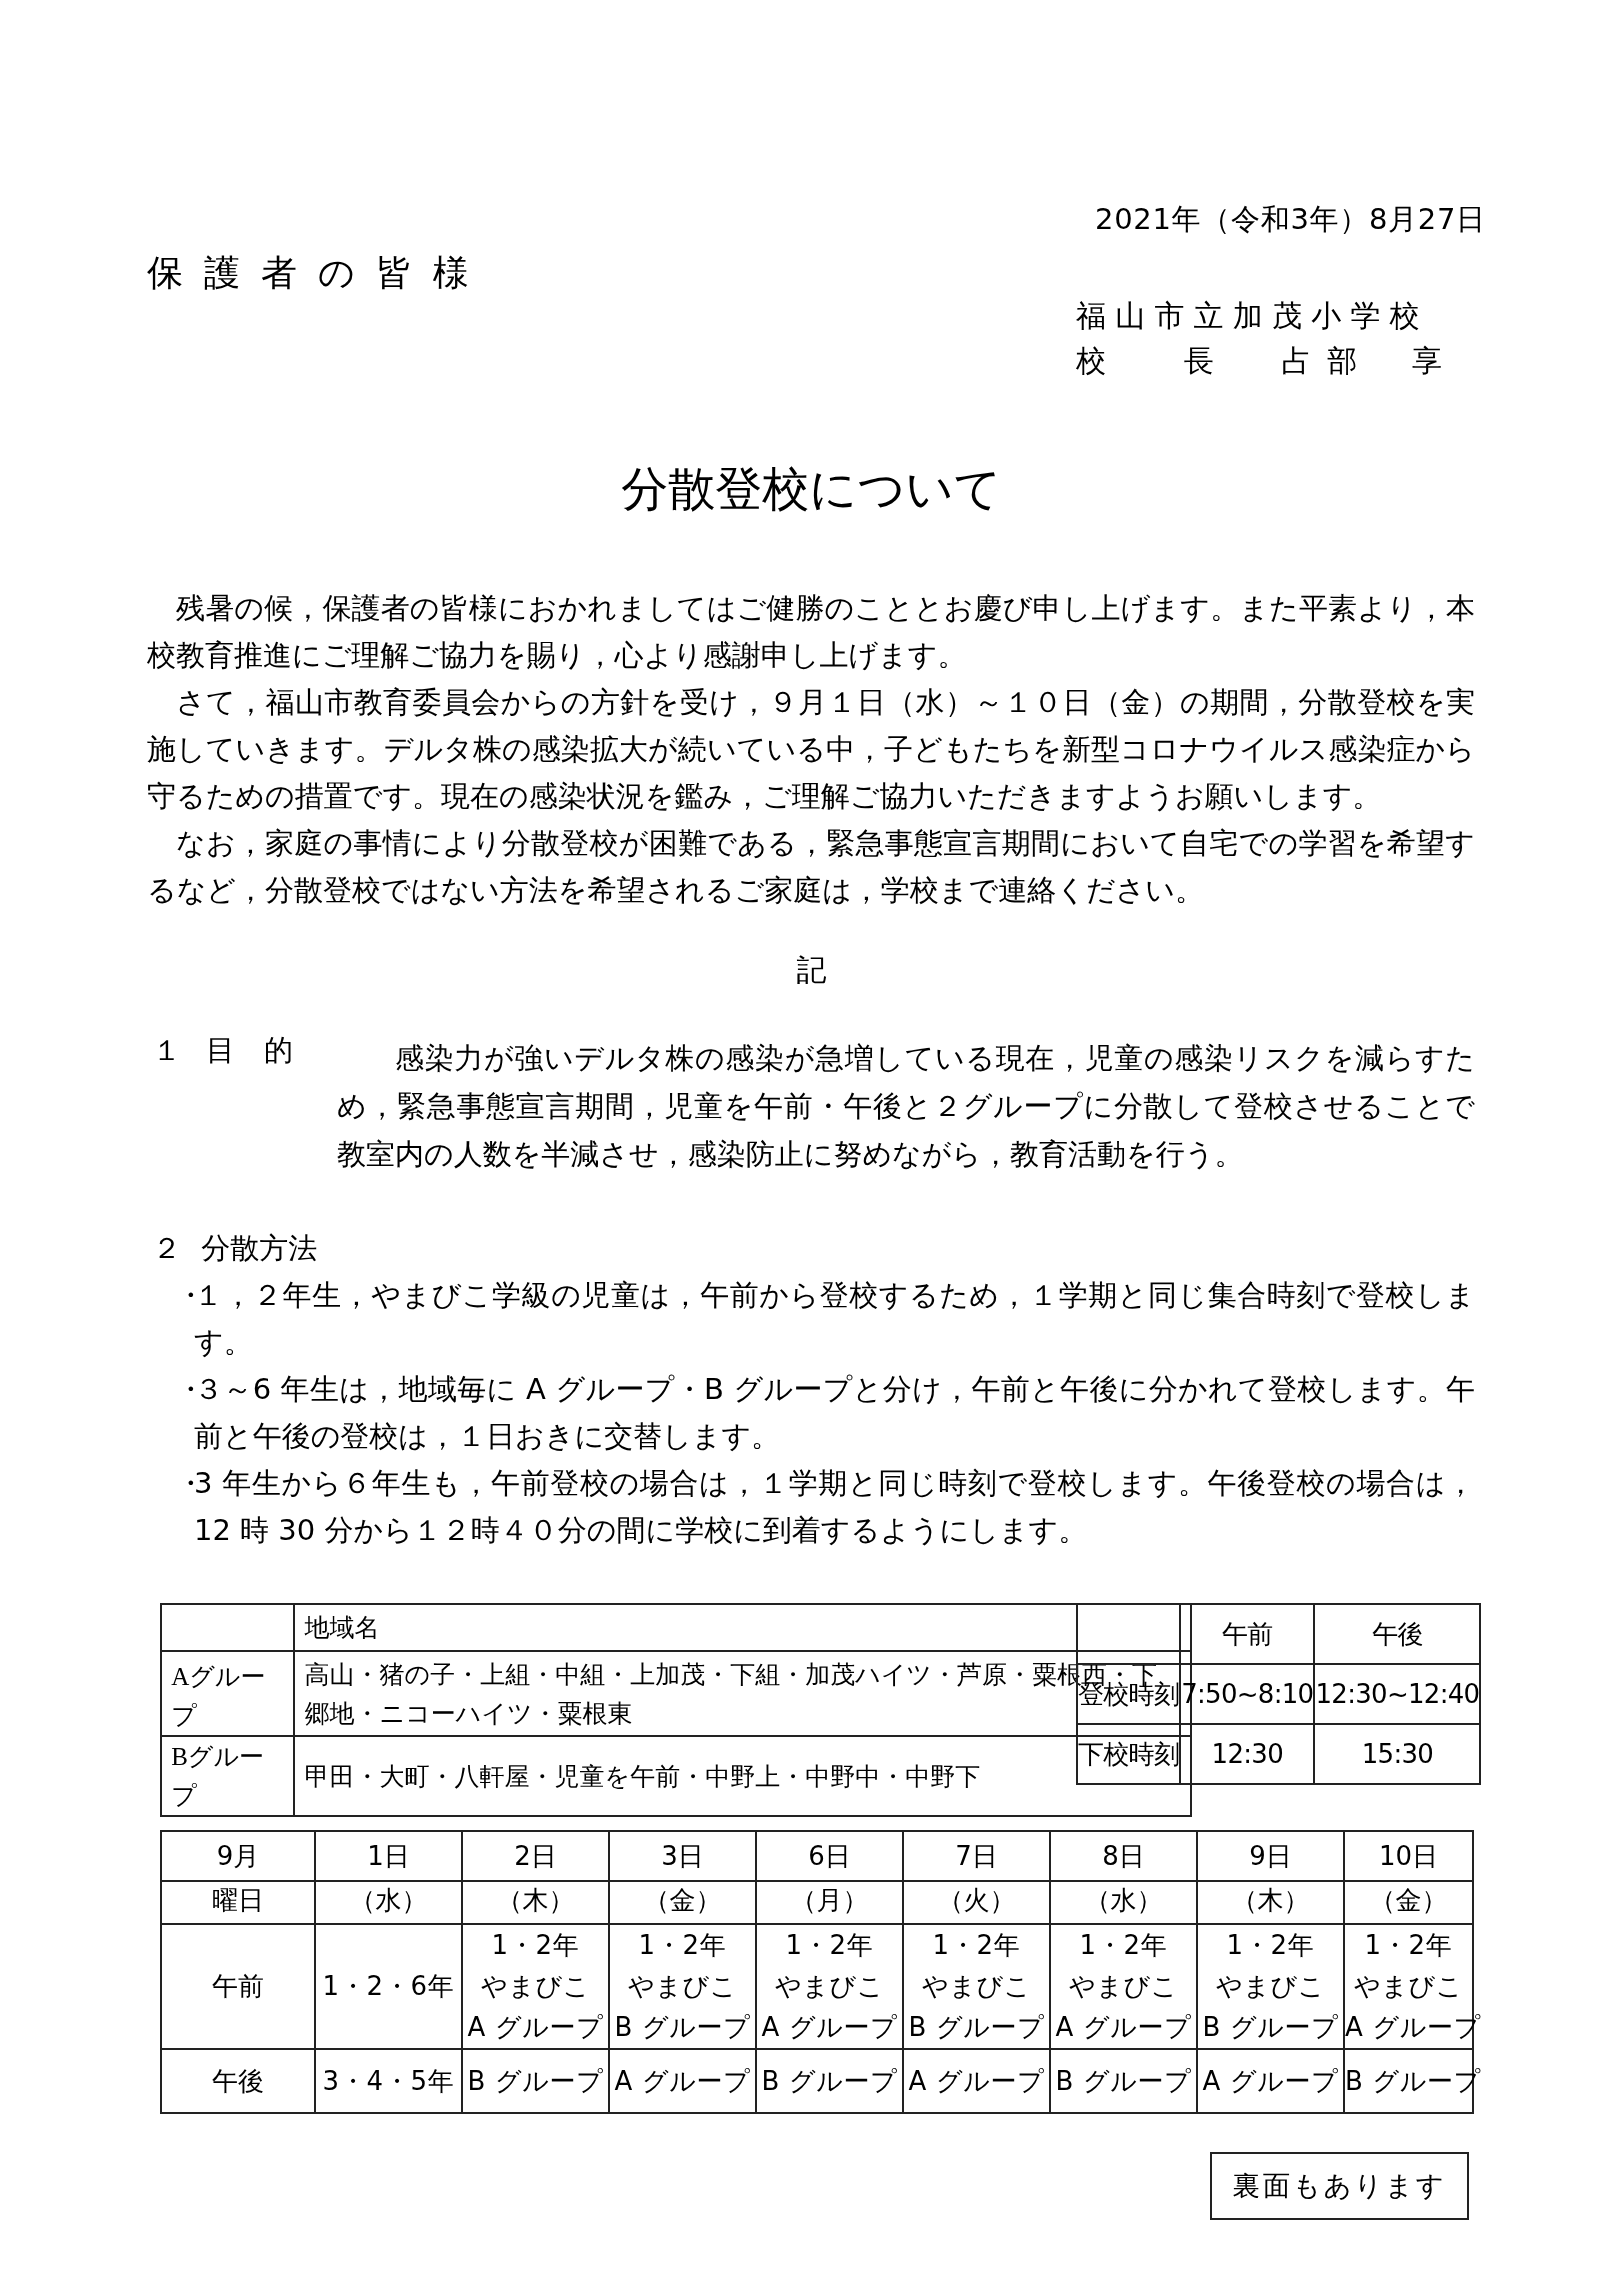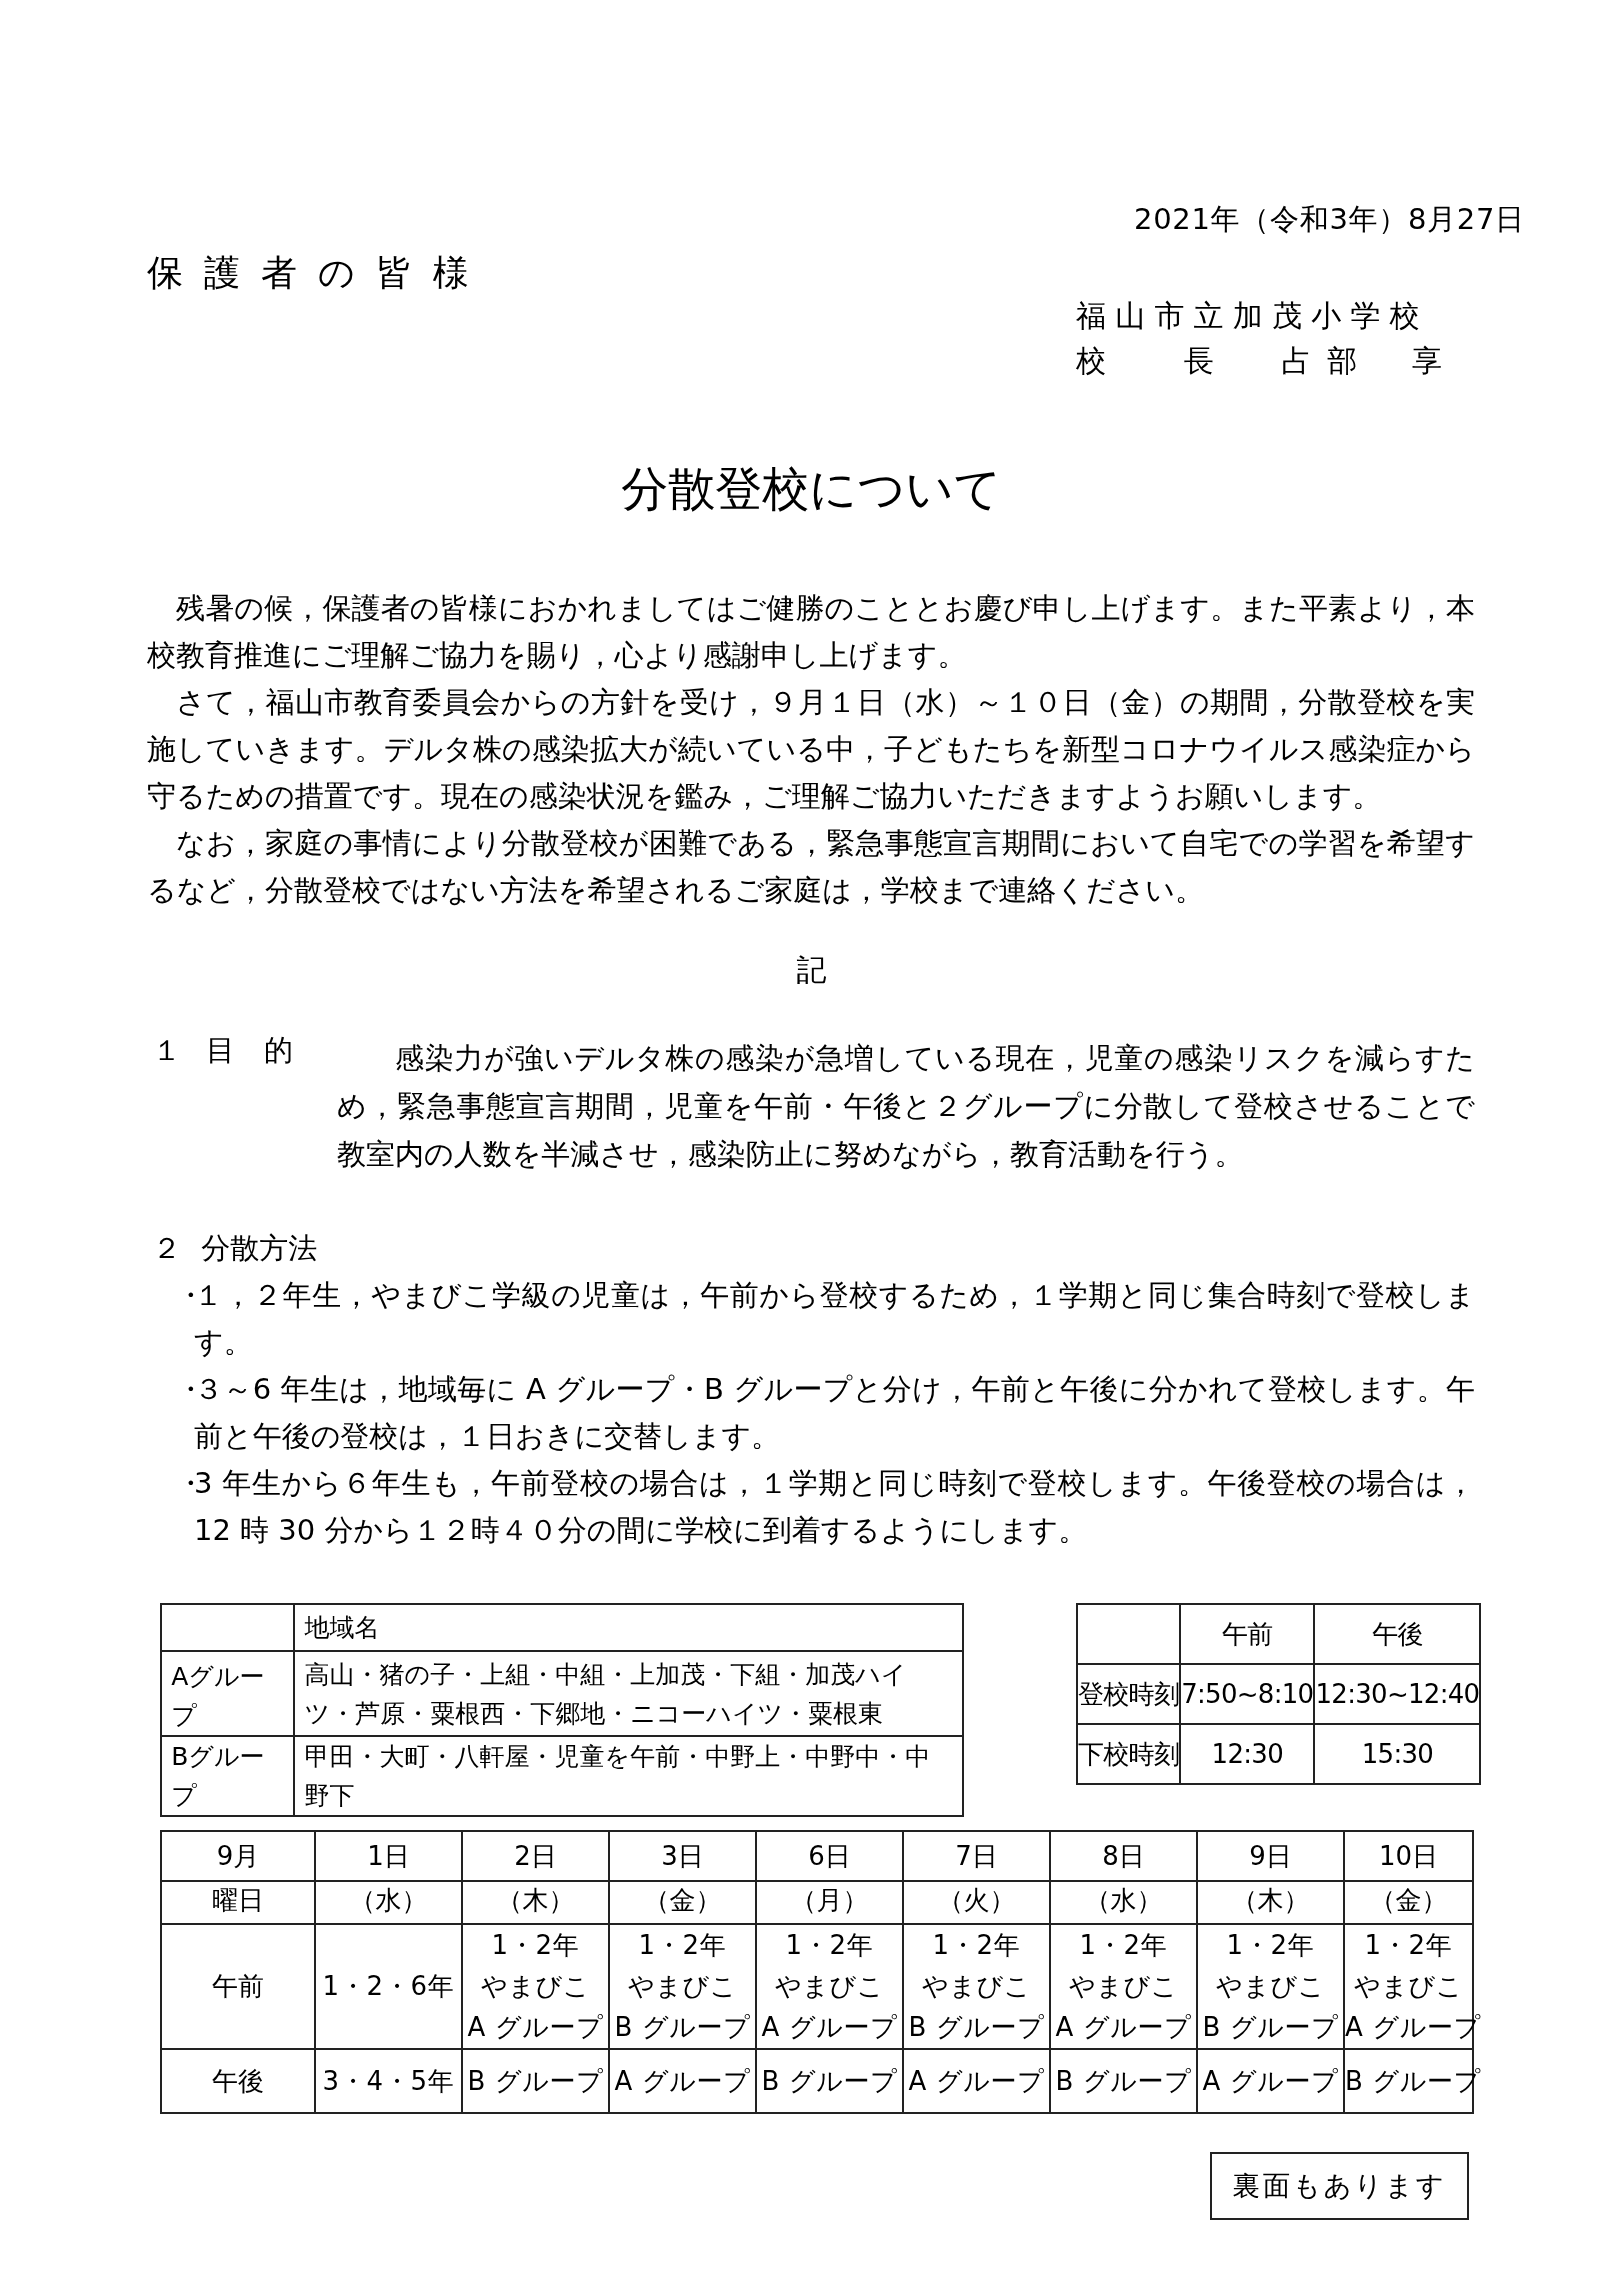--- a/index.html
+++ b/index.html
@@ -1,19 +1,19 @@
 <!DOCTYPE html>
 <html style="font-size:10.5px"><head>
 <meta charset="utf-8">
 <style>
   html, body { margin: 0; padding: 0; background: #ffffff; }
   body { width: 1623px; height: 2295px; position: relative; overflow: hidden;
          font-family: "DejaVu Sans", "Liberation Sans", sans-serif; color: #000; }
   .abs { position: absolute; }
-  .date { left: 1134px; top: 200px; font-size: 29px; letter-spacing: 0.7px; white-space: nowrap; }
+  .date { left: 1095px; top: 200px; font-size: 29px; letter-spacing: 0.7px; white-space: nowrap; }
   .addressee { left: 147px; top: 249px; font-size: 36px; letter-spacing: 21px; white-space: nowrap; }
   .school { left: 1076px; top: 296px; font-size: 30px; letter-spacing: 9.2px; white-space: nowrap; }
   .principal { left: 1076px; top: 341px; font-size: 30px; white-space: nowrap; width: 366px; display: flex; }
   .principal span { display: inline-block; }
   .title { left: 0; width: 1623px; top: 458px; text-align: center; font-size: 47px; white-space: nowrap; }
   .body-text { left: 147px; width: 1328px; top: 585px; font-size: 29px; line-height: 47px; }
   .body-text p { margin: 0; text-indent: 1em; text-align: justify; }
   .ki { left: 0; width: 1623px; top: 950px; text-align: center; font-size: 30px; }
   .sec1 { left: 147px; top: 1026px; width: 1328px; font-size: 29px; line-height: 48px; }
   .sec1 .num { position: absolute; left: 5.2px; top: 0; }
@@ -21,21 +21,21 @@
   .sec1 .txt { position: absolute; left: 190px; width: 1138px; top: 8px; text-indent: 2em; text-align: justify; }
   .sec2 { left: 147px; top: 1225px; width: 1328px; font-size: 29px; line-height: 47px; }
   .sec2 .head { white-space: nowrap; }
   .sec2 .head .num { display: inline-block; width: 49px; padding-left: 5.2px; }
   .sec2 ul { list-style: none; margin: 0; padding: 0; }
   .sec2 li { position: relative; padding-left: 47px; text-align: justify; }
   .sec2 li .bullet { position: absolute; left: 29px; }
 
   table { border-collapse: collapse; position: absolute; }
   td, th { border: 2px solid #222; font-weight: normal; padding: 0; }
-  .region-table { left: 160px; top: 1603px; width: 804px; font-size: 25px; }
+  .region-table { left: 160px; top: 1603px; width: 1032px; font-size: 25px; font-family: Liberation Serif, serif; }
   .region-table td { padding: 0 9.2px; line-height: 39px; }
   .region-table .c1 { width: 113px; }
   .region-table .r0 { height: 47px; }
   .region-table .r1 { height: 80px; }
   .region-table .r2 { height: 47px; }
   .times-table { left: 1076px; top: 1603px; width: 398px; font-size: 26px; text-align: center; }
   .times-table .c1 { width: 67px; }
   .times-table .c2 { width: 96px; }
   .times-table tr { height: 60px; }
   .times-table td { white-space: nowrap; letter-spacing: -0.7px; }

